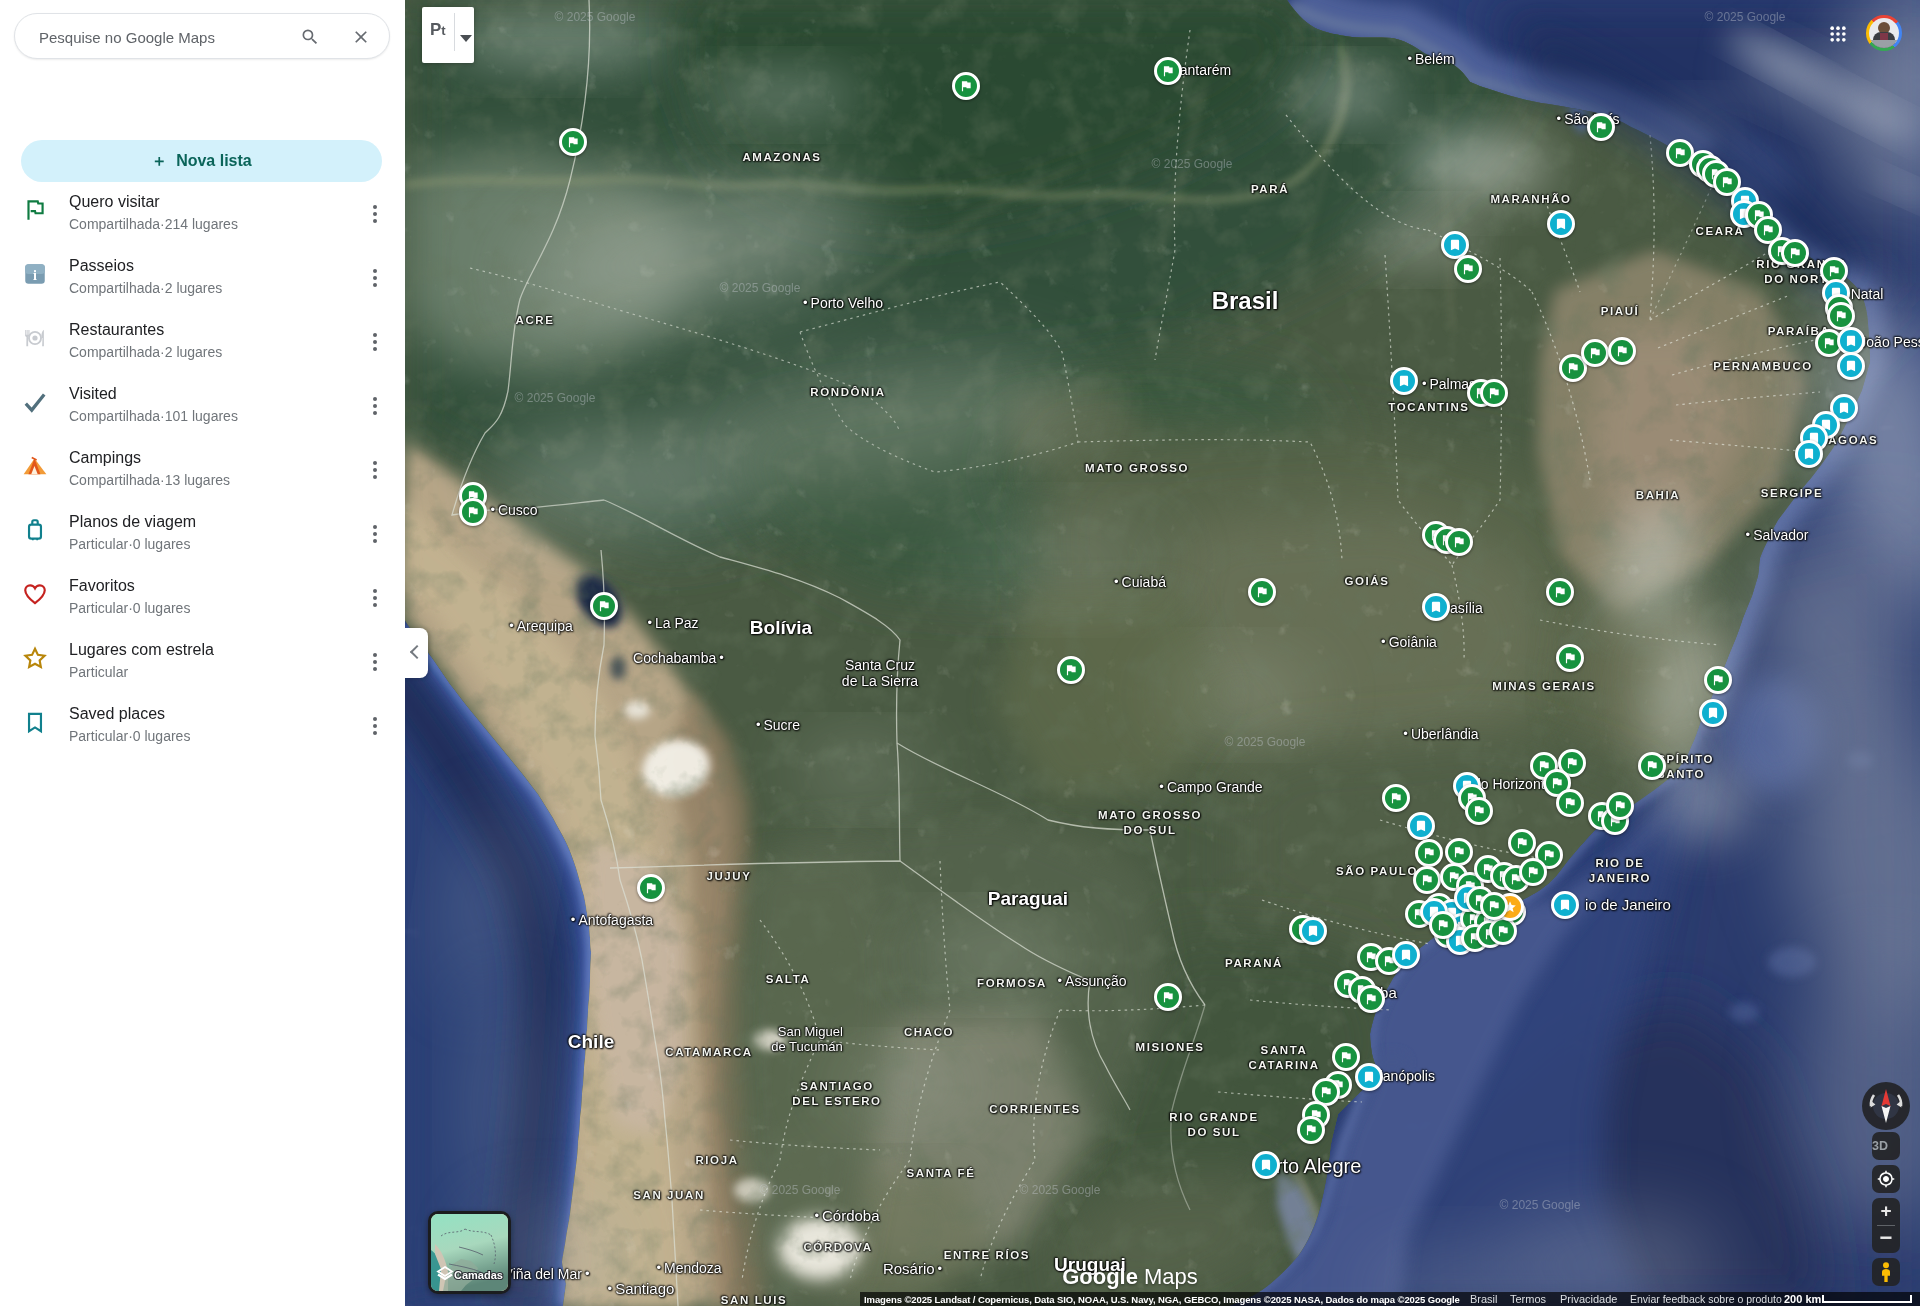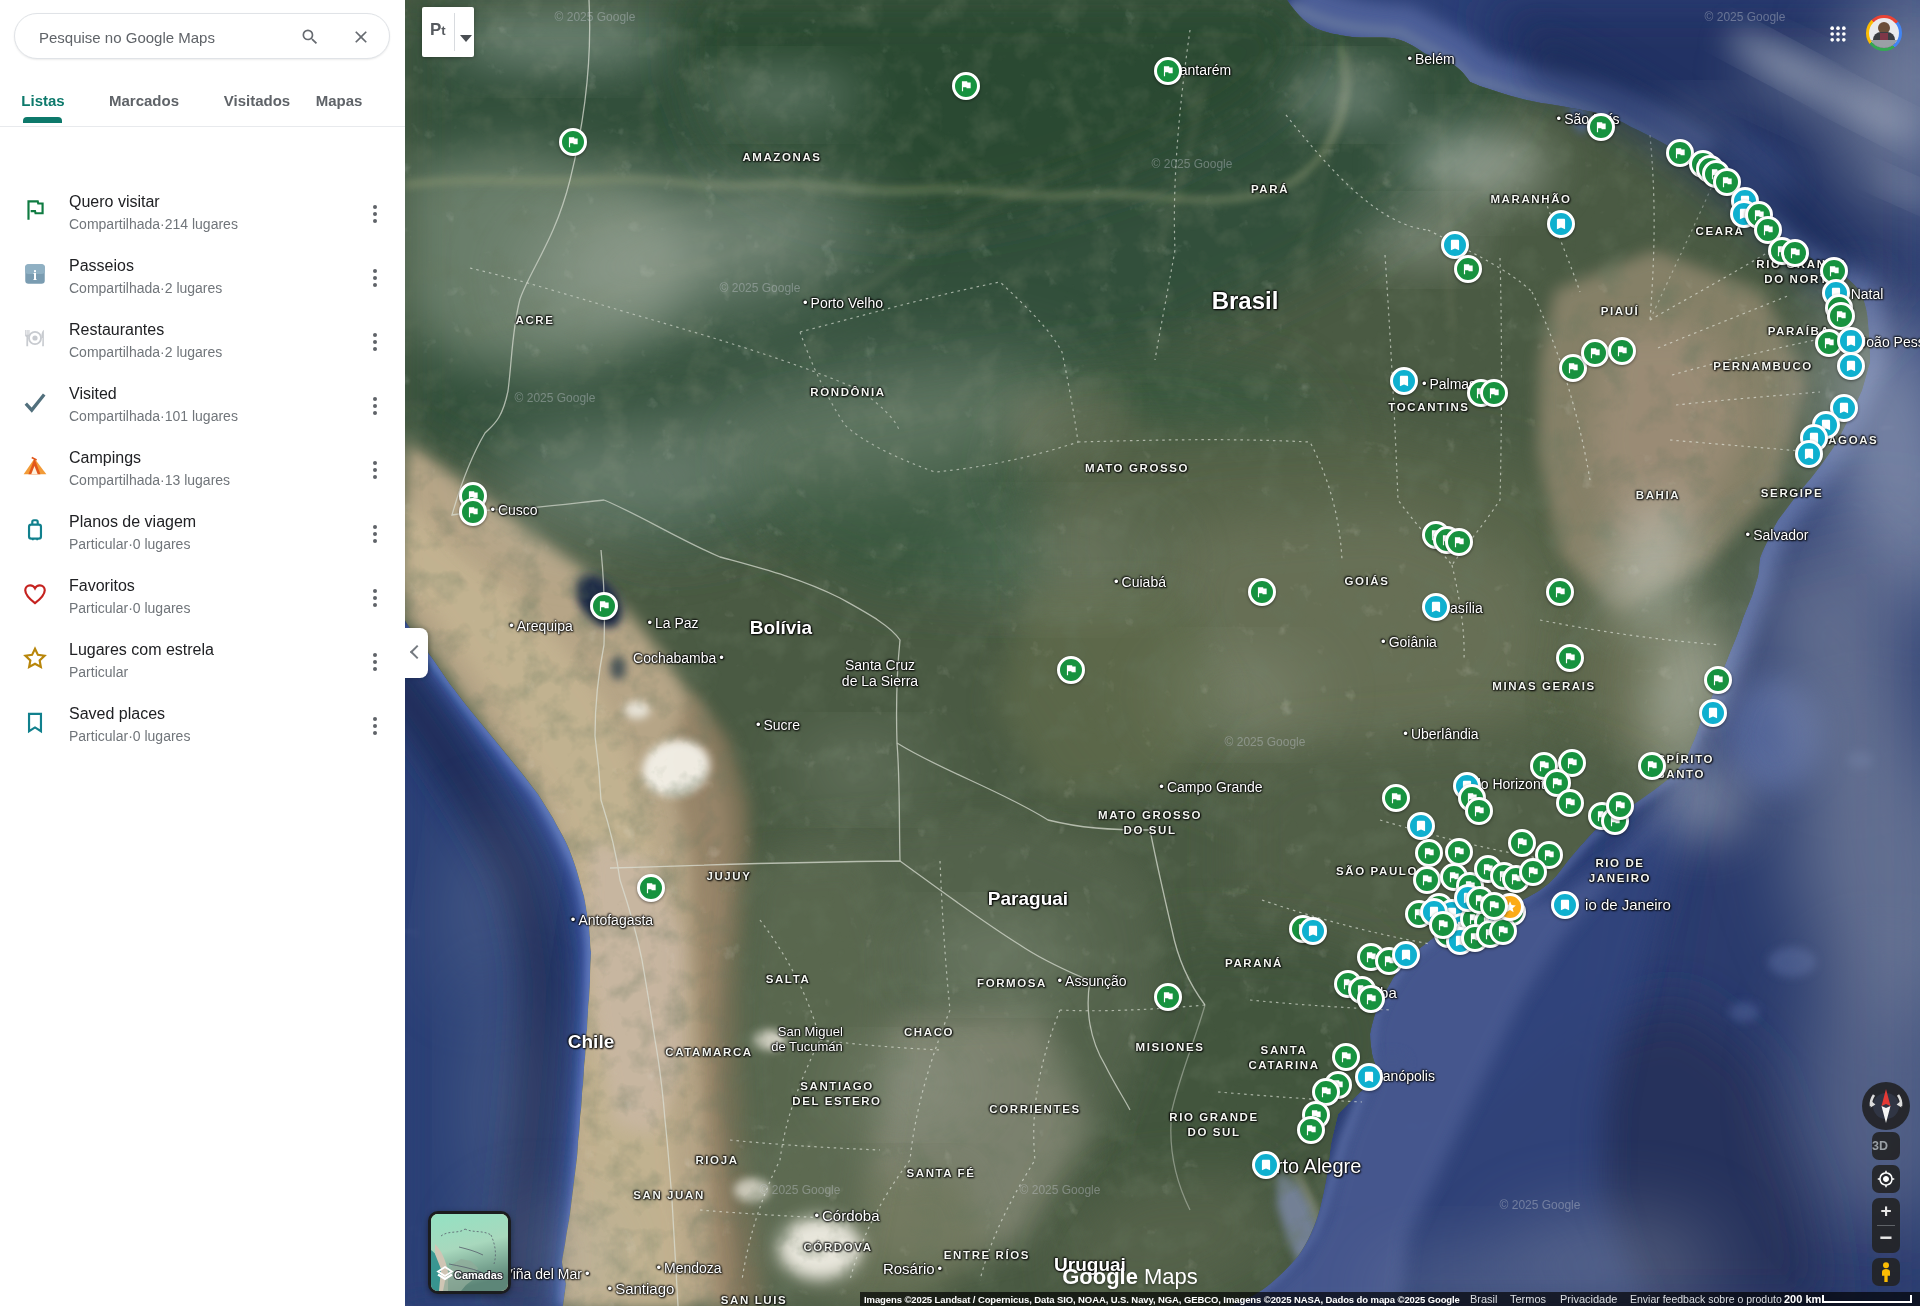--- a/index.html
+++ b/index.html
@@ -28,21 +28,21 @@
 #tabline{position:absolute;left:23px;top:43px;width:39px;height:6px;background:#0d796b;border-radius:4px 4px 0 0;}
 #nova{position:absolute;left:21px;top:140px;width:361px;height:42px;background:#d3f1fb;border-radius:21px;color:#0a6459;font-size:16px;font-weight:bold;text-align:center;line-height:42px;}
 .row{position:absolute;left:0;width:405px;height:64px;}
 .row .t1{position:absolute;left:69px;top:9px;font-size:16px;color:#202124;}
 .row .t2{position:absolute;left:69px;top:32px;font-size:14px;color:#70757a;}
 .row .ic{position:absolute;left:22px;top:13px;width:26px;height:26px;}
 .row .dots{position:absolute;right:28px;top:21px;width:4px;height:22px;}
 .dots span{display:block;width:4px;height:4px;border-radius:50%;background:#5f6368;margin-bottom:3px;}
 
 .ctlbox{position:absolute;background:rgba(34,34,34,.88);border-radius:7px;z-index:8;}
-#ptbtn{position:absolute;left:422px;top:7px;width:52px;height:50px;background:#fff;border-radius:2px;box-shadow:0 1px 4px rgba(0,0,0,.3);z-index:8;}
+#ptbtn{position:absolute;left:422px;top:7px;width:52px;height:56px;background:#fff;border-radius:2px;box-shadow:0 1px 4px rgba(0,0,0,.3);z-index:8;}
 #ptbtn .pt{position:absolute;left:8px;top:13px;font-size:17px;font-weight:bold;color:#565a5f;}
 #ptbtn .pt small{font-size:13px;font-weight:bold;}
 #ptbtn .dv{position:absolute;left:32px;top:6px;width:1px;height:38px;background:#d8dbdf;}
 #ptbtn .car{position:absolute;left:38px;top:28px;width:0;height:0;border-left:6px solid transparent;border-right:6px solid transparent;border-top:7px solid #4a4e53;}
 #collapse{position:absolute;left:405px;top:628px;width:23px;height:50px;background:#fff;border-radius:0 8px 8px 0;box-shadow:2px 0 4px rgba(0,0,0,.2);z-index:8;}
 #collapse:after{content:"";position:absolute;left:7px;top:19px;width:8px;height:8px;border-left:2px solid #757a80;border-bottom:2px solid #757a80;transform:rotate(45deg);}
 #attr{position:absolute;left:860px;right:0;top:1292px;height:14px;background:rgba(0,0,0,.68);z-index:9;padding-left:12px;}
 #attr .a1{position:absolute;left:4px;top:2px;font-size:9.5px;font-weight:bold;color:#fff;white-space:nowrap;letter-spacing:-0.1px;}
 #attr .lk{position:absolute;top:1px;font-size:11px;color:#dcdfe3;}
 #gmlogo{position:absolute;left:1130px;top:1277px;transform:translate(-50%,-50%);color:#fff;font-size:22px;z-index:6;text-shadow:0 1px 3px rgba(0,0,0,.5);}
@@ -986,27 +986,21 @@
 <div id="side">
 <div id="sbox">
         <span class="ph">Pesquise no Google Maps</span>
 <svg style="position:absolute;right:69px;top:13px" width="20" height="20" viewBox="0 0 24 24">
           <path fill="#666a70" d="M15.5 14h-.79l-.28-.27A6.47 6.47 0 0 0 16 9.5 6.5 6.5 0 1 0 9.5 16c1.61 0 3.09-.59 4.23-1.57l.27.28v.79l5 4.99L20.49 19l-4.99-5zm-6 0C7.01 14 5 11.99 5 9.5S7.01 5 9.5 5 14 7.01 14 9.5 11.99 14 9.5 14z"></path>
         </svg>
 <svg style="position:absolute;right:18px;top:13px" width="20" height="20" viewBox="0 0 24 24">
           <path fill="#666a70" d="M19 6.41L17.59 5 12 10.59 6.41 5 5 6.41 10.59 12 5 17.59 6.41 19 12 13.41 17.59 19 19 17.59 13.41 12z"></path>
         </svg>
 </div>
-<div id="tabs">
-<span class="tab on" style="left:43px">Listas</span>
-<span class="tab" style="left:144px">Marcados</span>
-<span class="tab" style="left:257px">Visitados</span>
-<span class="tab" style="left:339px">Mapas</span>
-<div id="tabline"></div>
-</div>
+<div id="nova">＋&nbsp;&nbsp;Nova lista</div>
 <div id="rows">
 <div class="row" style="top:184px">
 <svg class="ic" viewBox="0 0 24 24">
             <path fill="none" stroke="#0f7b41" stroke-width="2" d="M6 21V4h8.5l.5 2H19v9h-6.5l-.5-2H8"></path>
           </svg>
 <div class="t1">Quero visitar</div>
           <div class="t2">Compartilhada·214 lugares</div>
 <div class="dots">
             <span></span>
             <span></span>

